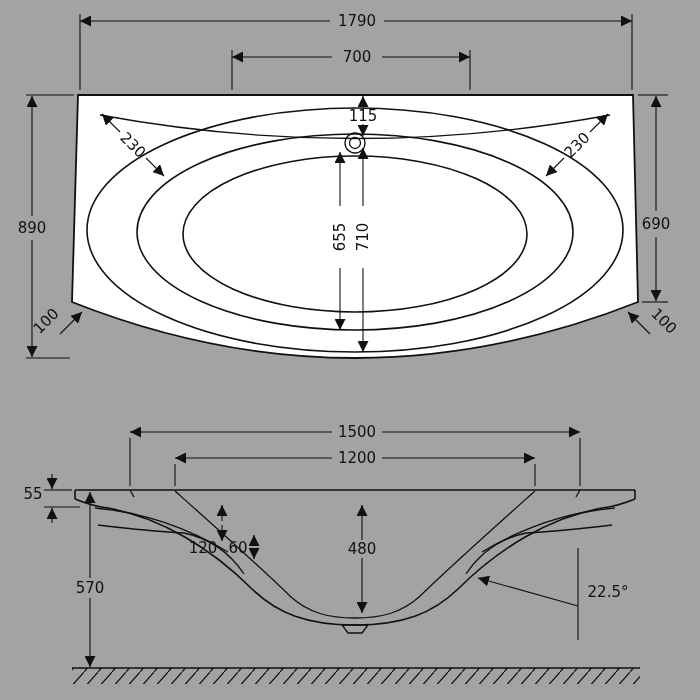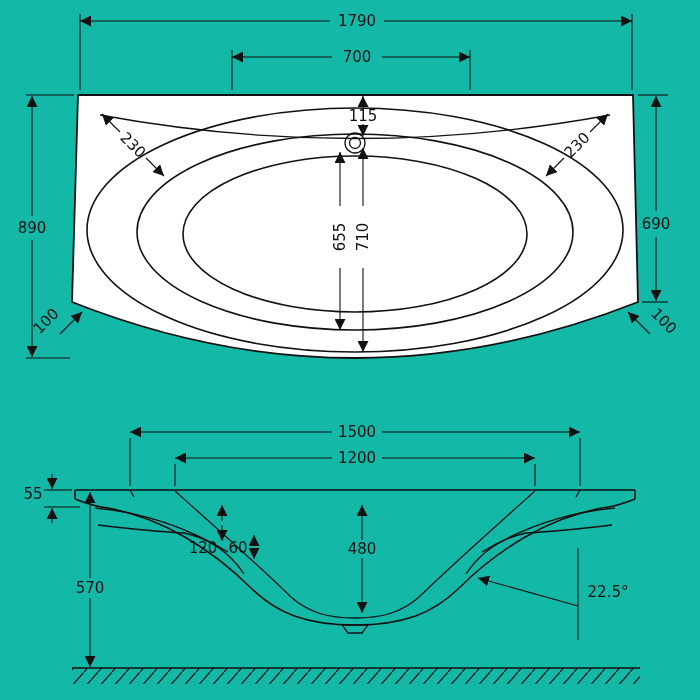--- a/index.html
+++ b/index.html
@@ -1,16 +1,16 @@
 <!DOCTYPE html>
 <html><head>
 <meta charset="utf-8">
 <style>
   html,body{margin:0;padding:0;background:#ffffff;}
-  .sheet{position:relative;width:700px;height:700px;background:#14b8a6;overflow:hidden;
+  .sheet{position:relative;width:700px;height:700px;background:#a3a3a3;overflow:hidden;
          font-family:"DejaVu Sans", sans-serif;}
   svg{display:block;}
   .outline{fill:#ffffff;stroke:#111;stroke-width:1.8;}
   .shape{fill:none;stroke:#111;stroke-width:1.6;}
   .thin{fill:none;stroke:#111;stroke-width:1.3;}
   .dim{stroke:#111;stroke-width:1.1;fill:none;}
   .ext{stroke:#111;stroke-width:1.1;fill:none;}
   .dimtxt{font-size:15px;fill:#111;}
 </style>
 </head>

